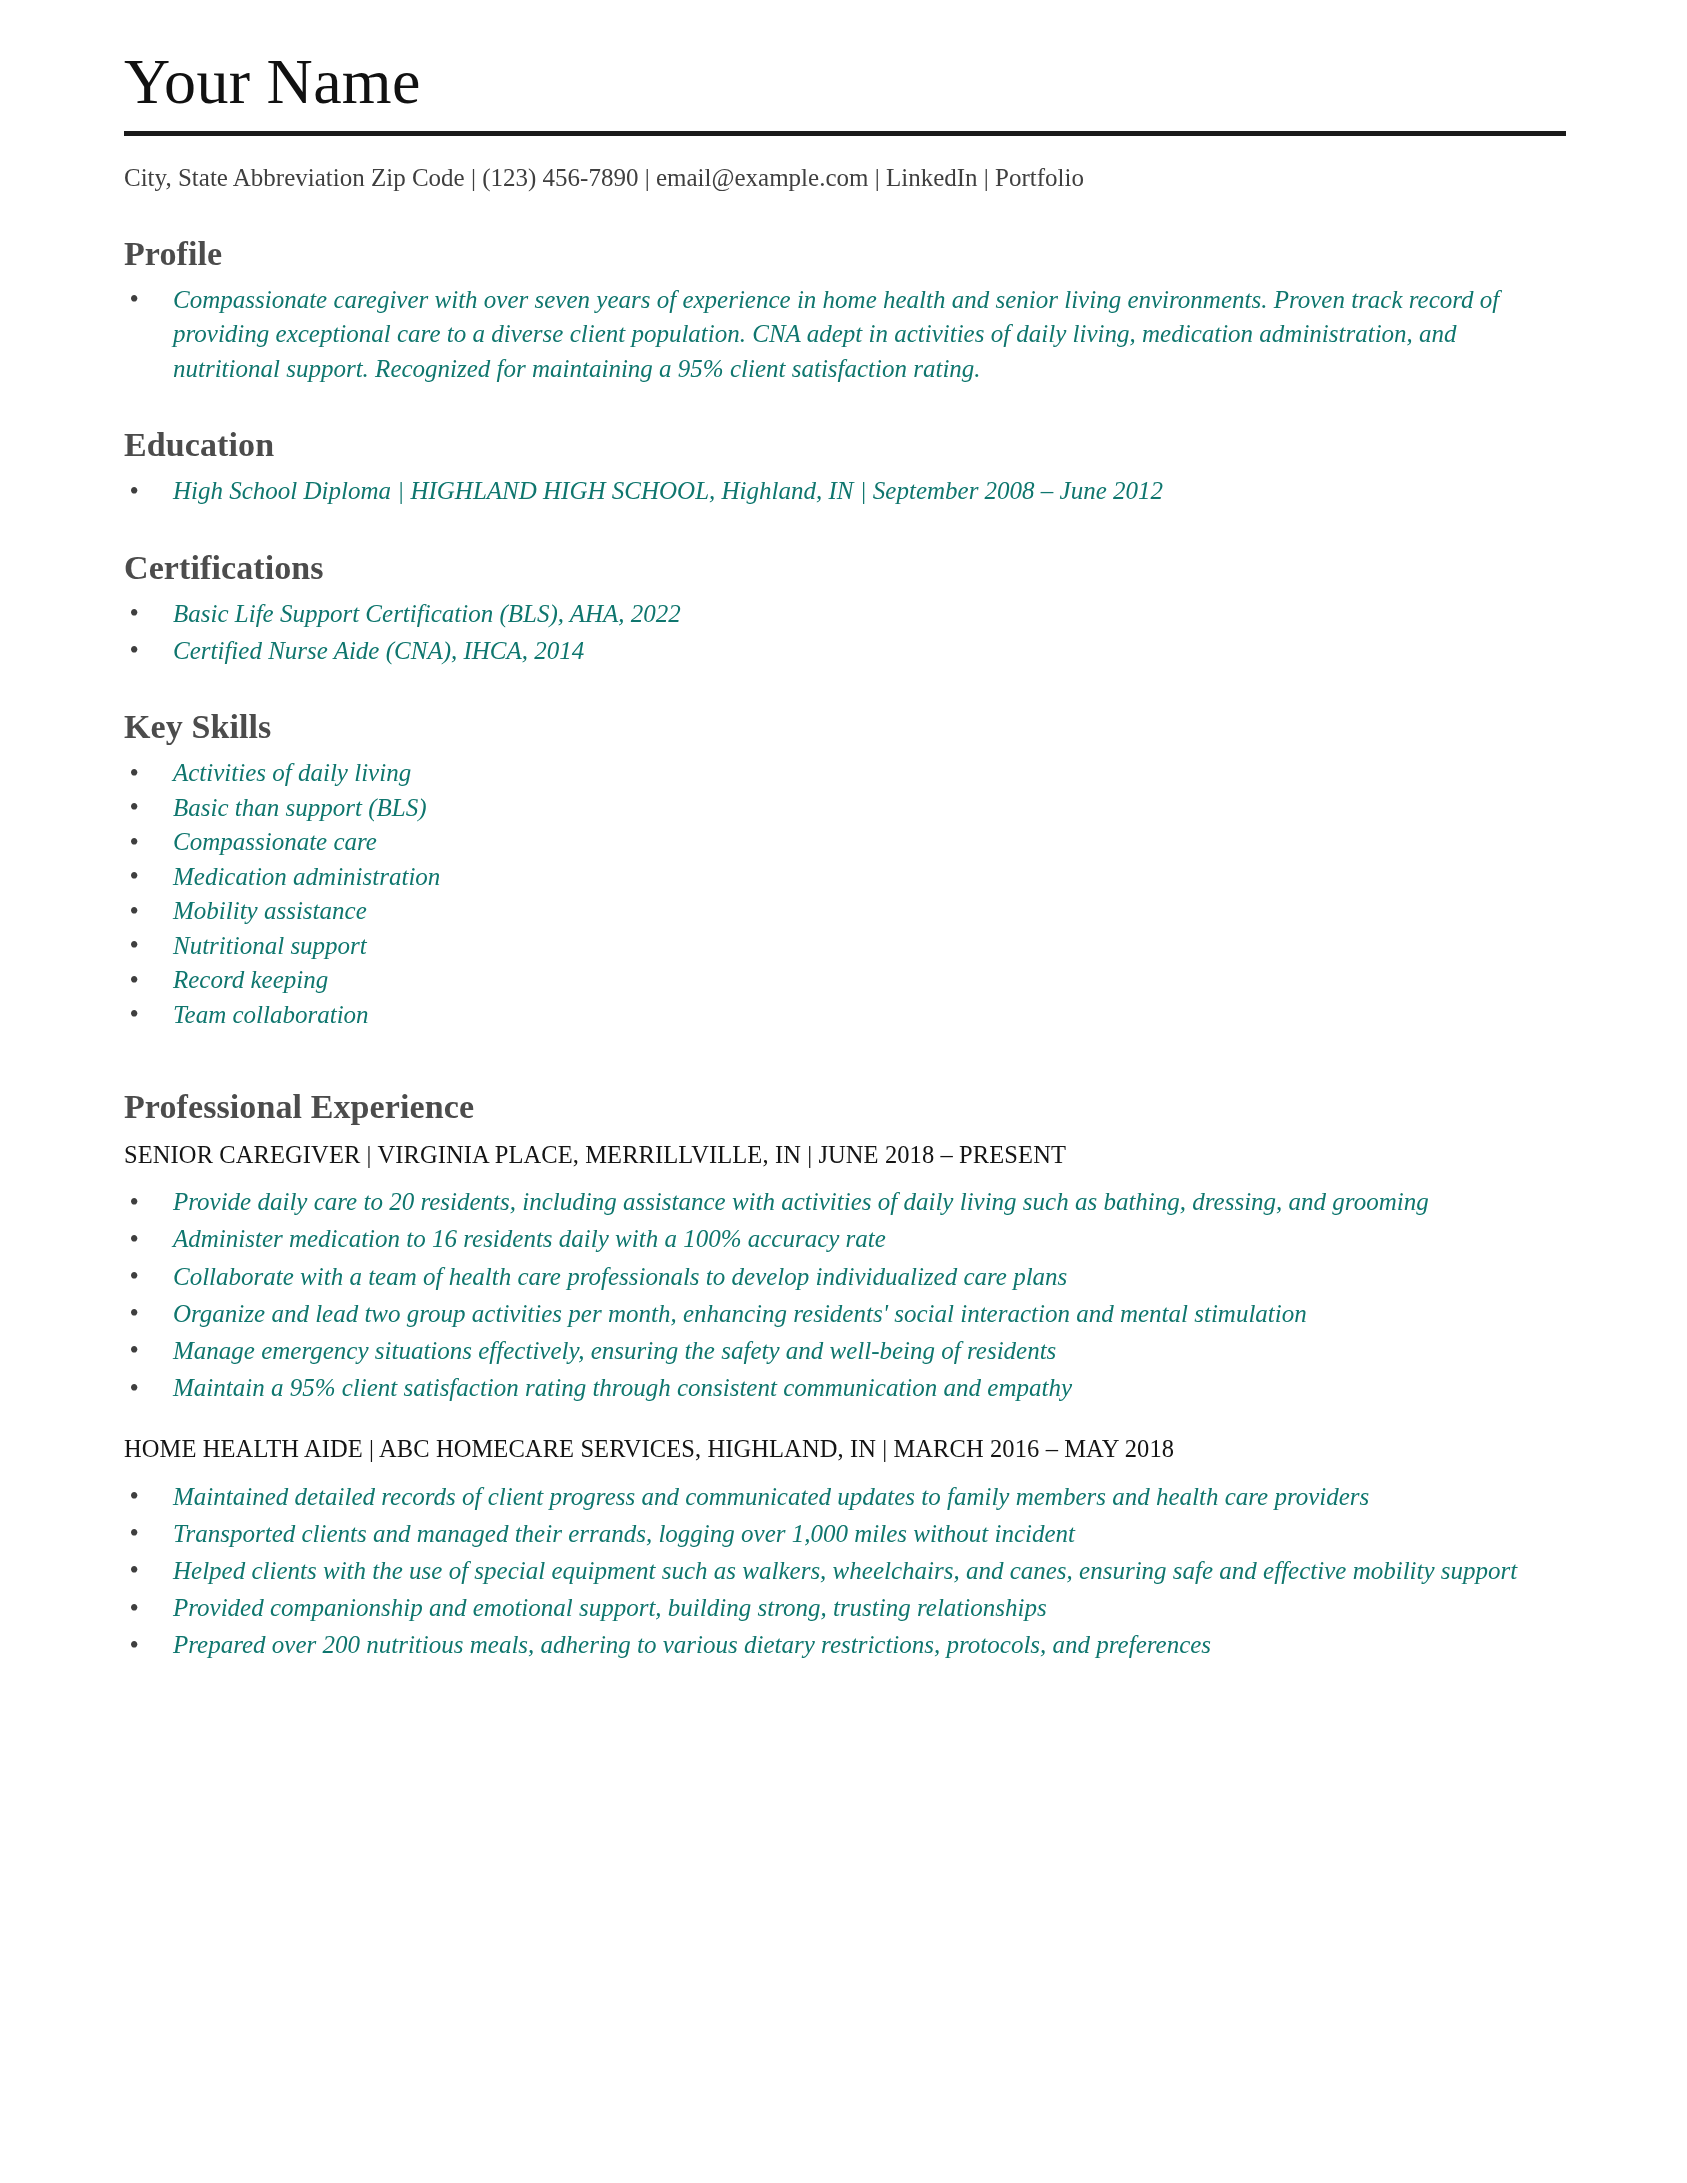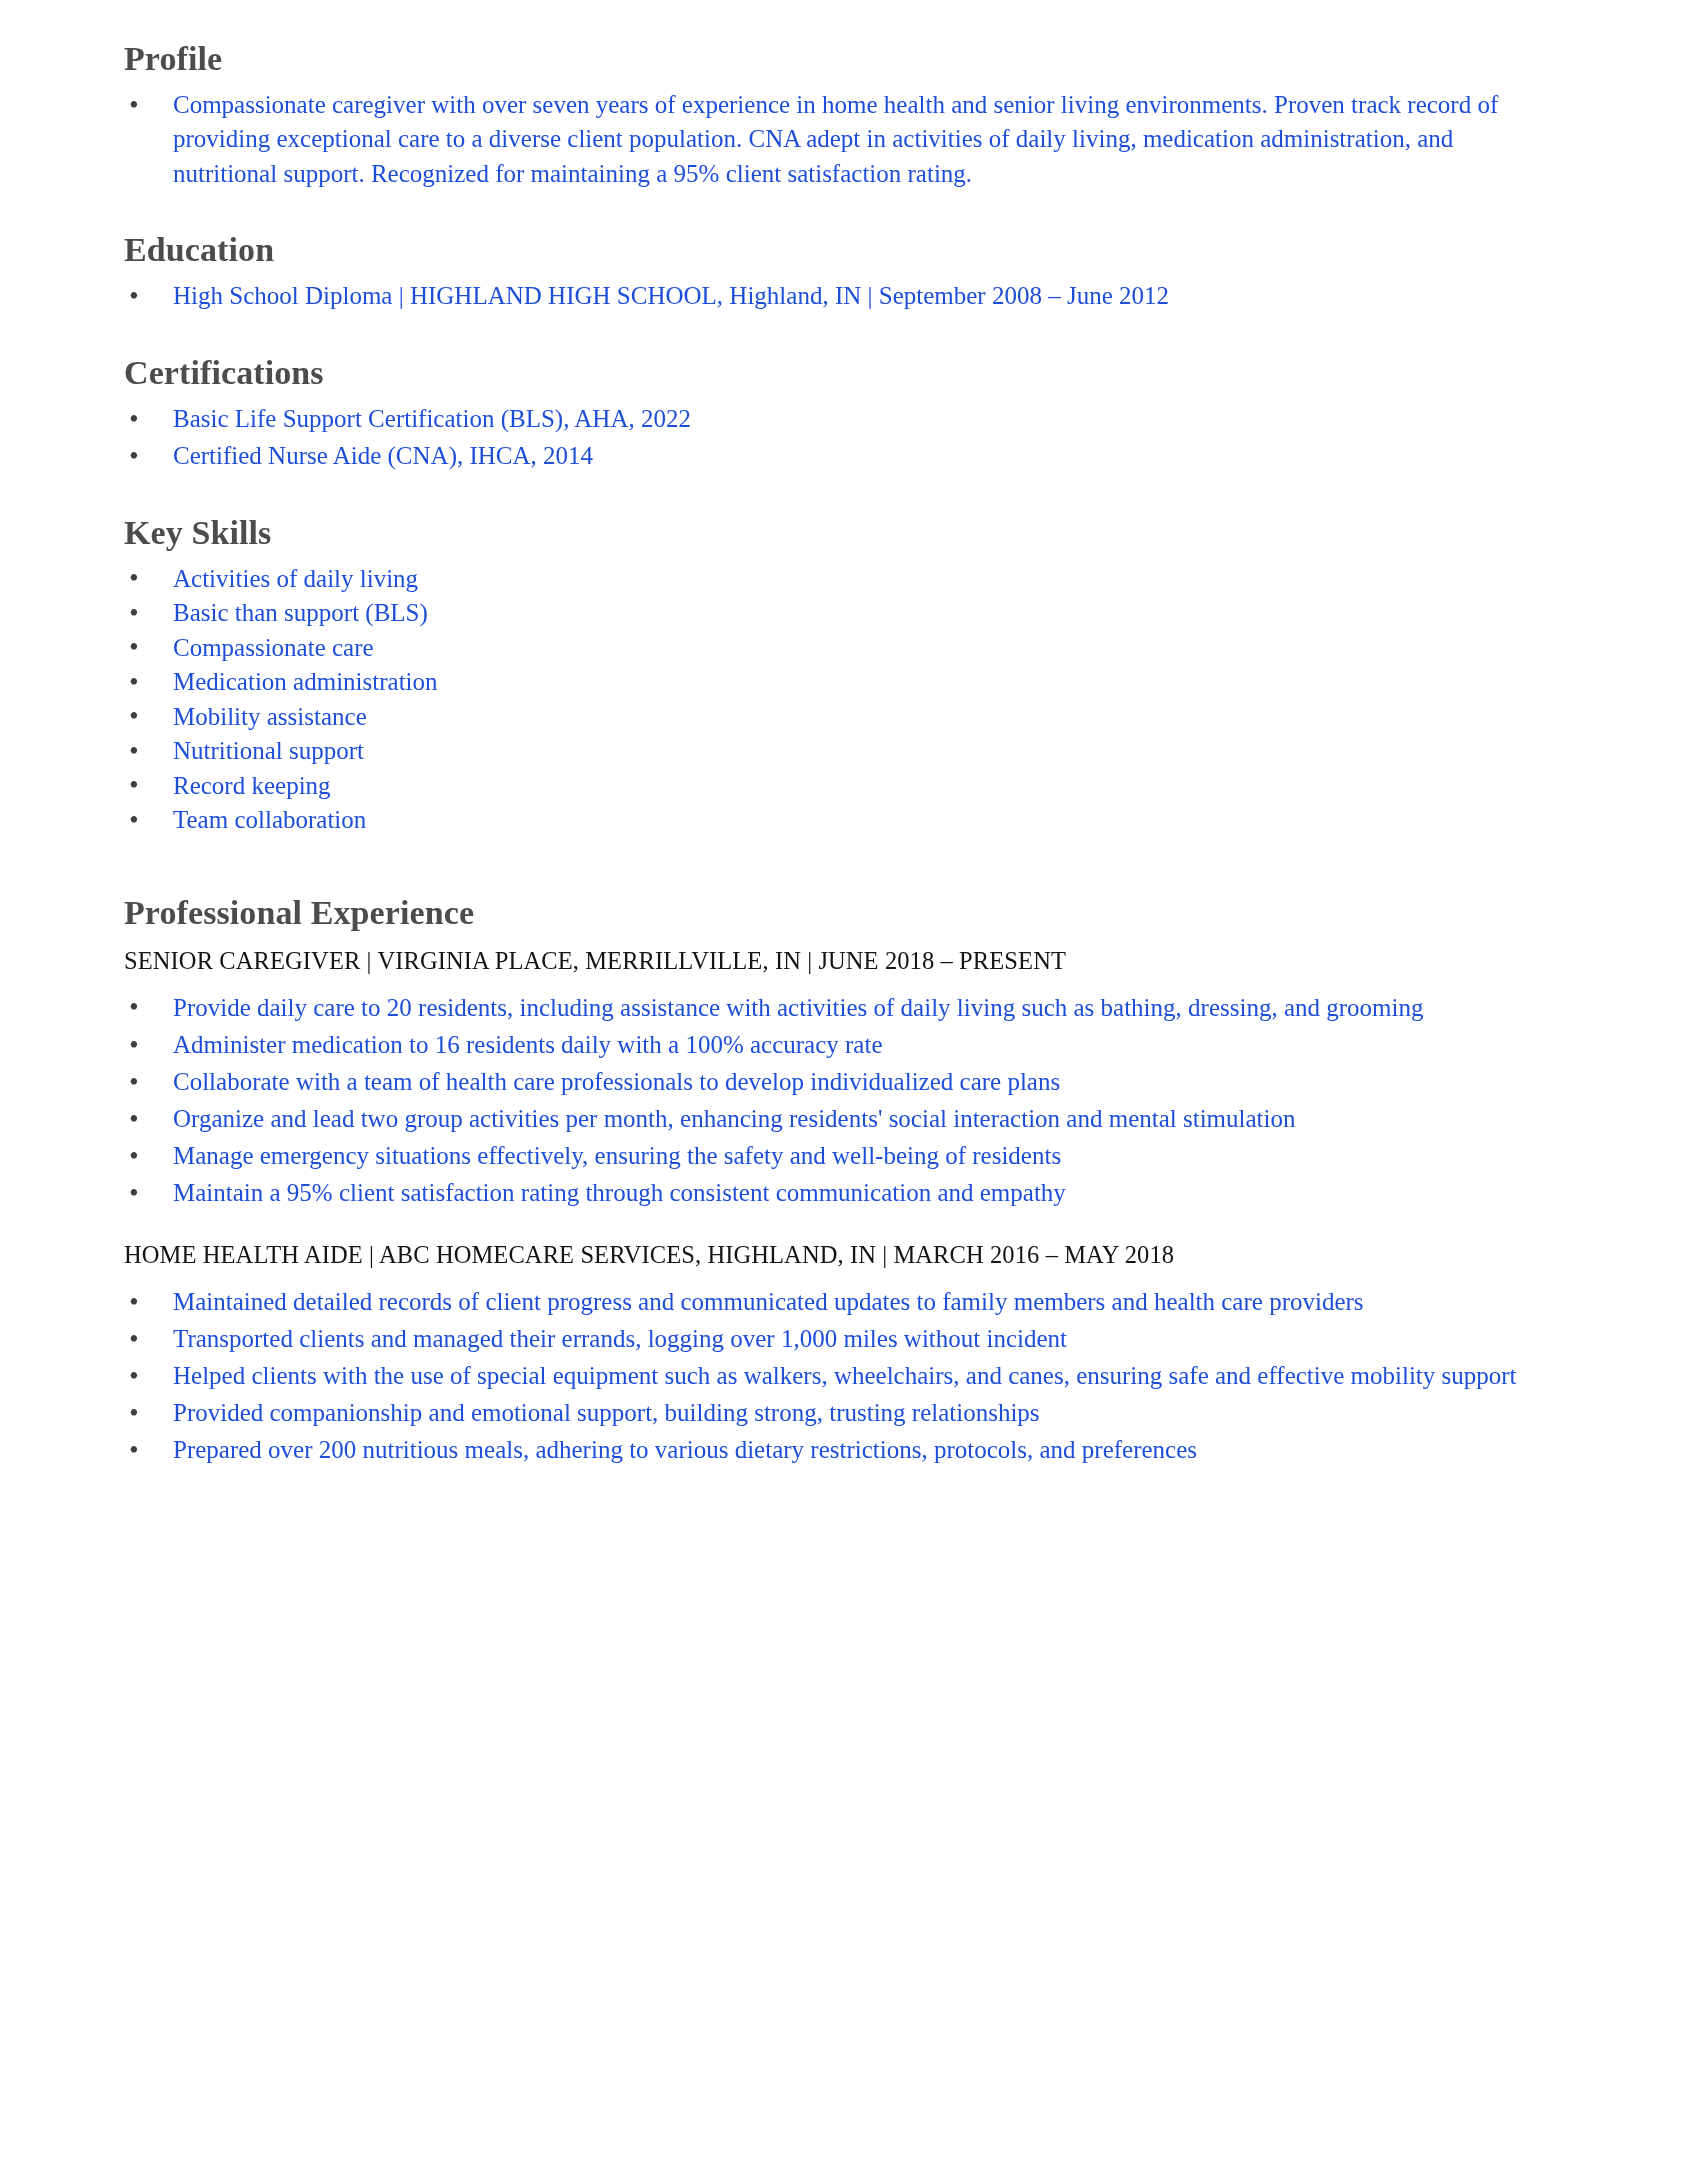--- a/index.html
+++ b/index.html
@@ -69,22 +69,23 @@
   ul.bullets {
     list-style: none;
     margin: 0;
     padding: 0;
   }
   ul.bullets > li {
     position: relative;
     padding-left: 49px;
     font-size: 25px;
     line-height: 1.38;
-    color: #1d4ed8;
+    color: #0f766e;
     margin: 0 0 2.6px 0;
+    font-style: italic;
   }
   ul.bullets > li::before {
     content: "\2022";
     position: absolute;
     left: 5.3px;
     top: -1.3px;
     font-size: 26.5px;
     line-height: 1.38;
     color: #3f3f3f;
   }
@@ -103,20 +104,25 @@
     letter-spacing: 0.1px;
     white-space: pre-wrap;
   }
   .job + .job { margin-top: 29px; }
 </style>
 </head>
 <body>
 
 <div class="page">
 
+  <div class="header">
+    <h1 class="name">Your Name</h1>
+    <div class="rule"></div>
+    <div class="contact">City, State Abbreviation Zip Code | (123) 456-7890 | email@example.com | LinkedIn | Portfolio</div>
+  </div>
 
   <div class="section">
     <h2 class="section-title">Profile</h2>
     <ul class="bullets wide">
       <li>Compassionate caregiver with over seven years of experience in home health and senior living environments. Proven track record of providing exceptional care to a diverse client population. CNA adept in activities of daily living, medication administration, and nutritional support. Recognized for maintaining a 95% client satisfaction rating.</li>
     </ul>
   </div>
 
   <div class="section">
     <h2 class="section-title">Education</h2>

